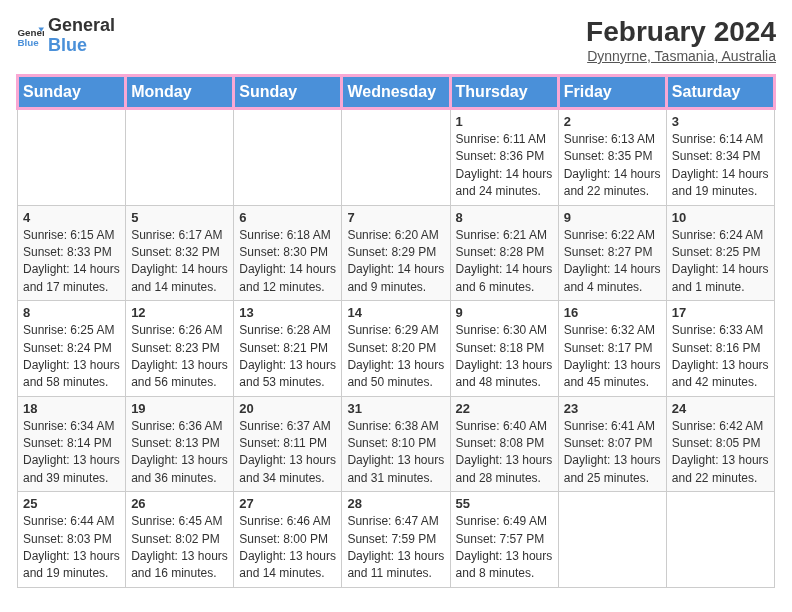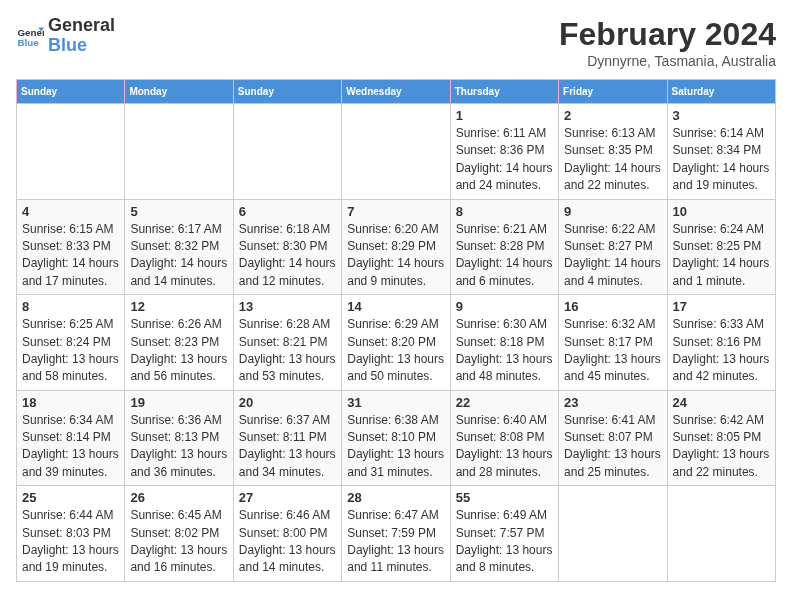--- a/index.html
+++ b/index.html
@@ -22,41 +22,42 @@
       gap: 4px;
     }
     .logo-icon {
       width: 28px;
       height: 28px;
     }
     .title-block {
       text-align: right;
     }
     .cal-title {
-      font-size: 32px;
+      font-size: 28px;
       font-weight: bold;
       color: #333;
     }
     .cal-subtitle {
       font-size: 14px;
       color: #555;
+      text-decoration: underline;
     }
     table {
       width: 100%;
       border-collapse: collapse;
       font-size: 11px;
     }
     thead th {
       background-color: #4a90d9;
       color: #fff;
       padding: 6px 4px;
       text-align: left;
-      font-size: 10px;
+      font-size: 16px;
       font-weight: bold;
-      border: 1px solid #f9a8d4;
+      border: 3px solid #f9a8d4;
     }
     td {
       border: 1px solid #ccc;
       vertical-align: top;
       padding: 4px 5px;
       width: calc(100% / 7);
       min-height: 80px;
       height: 90px;
     }
     .day-num {

